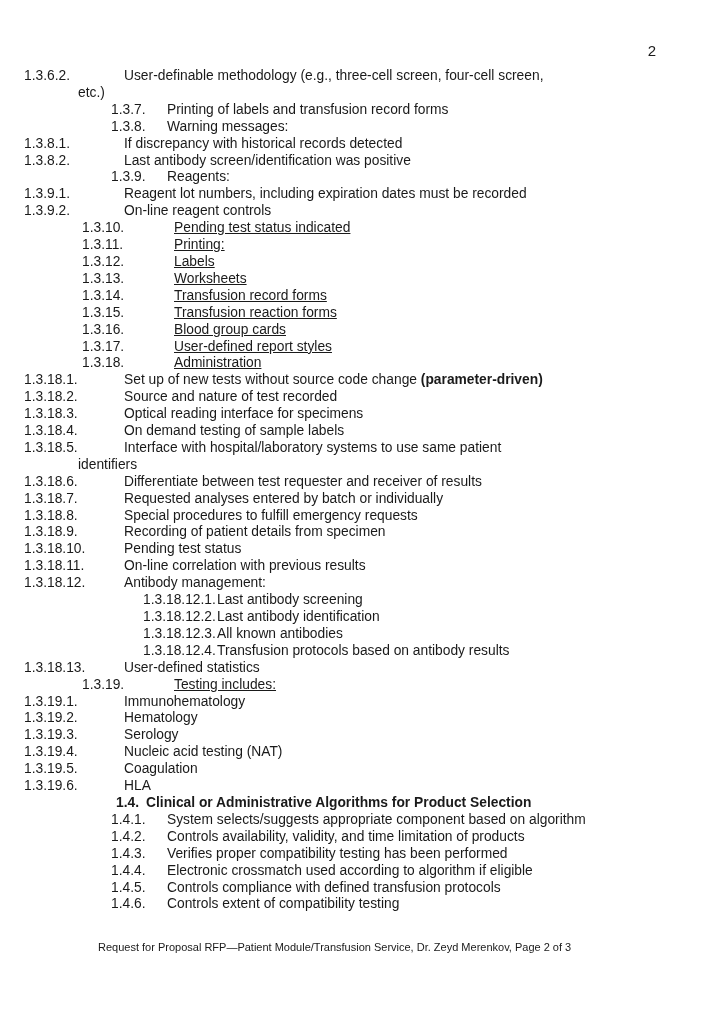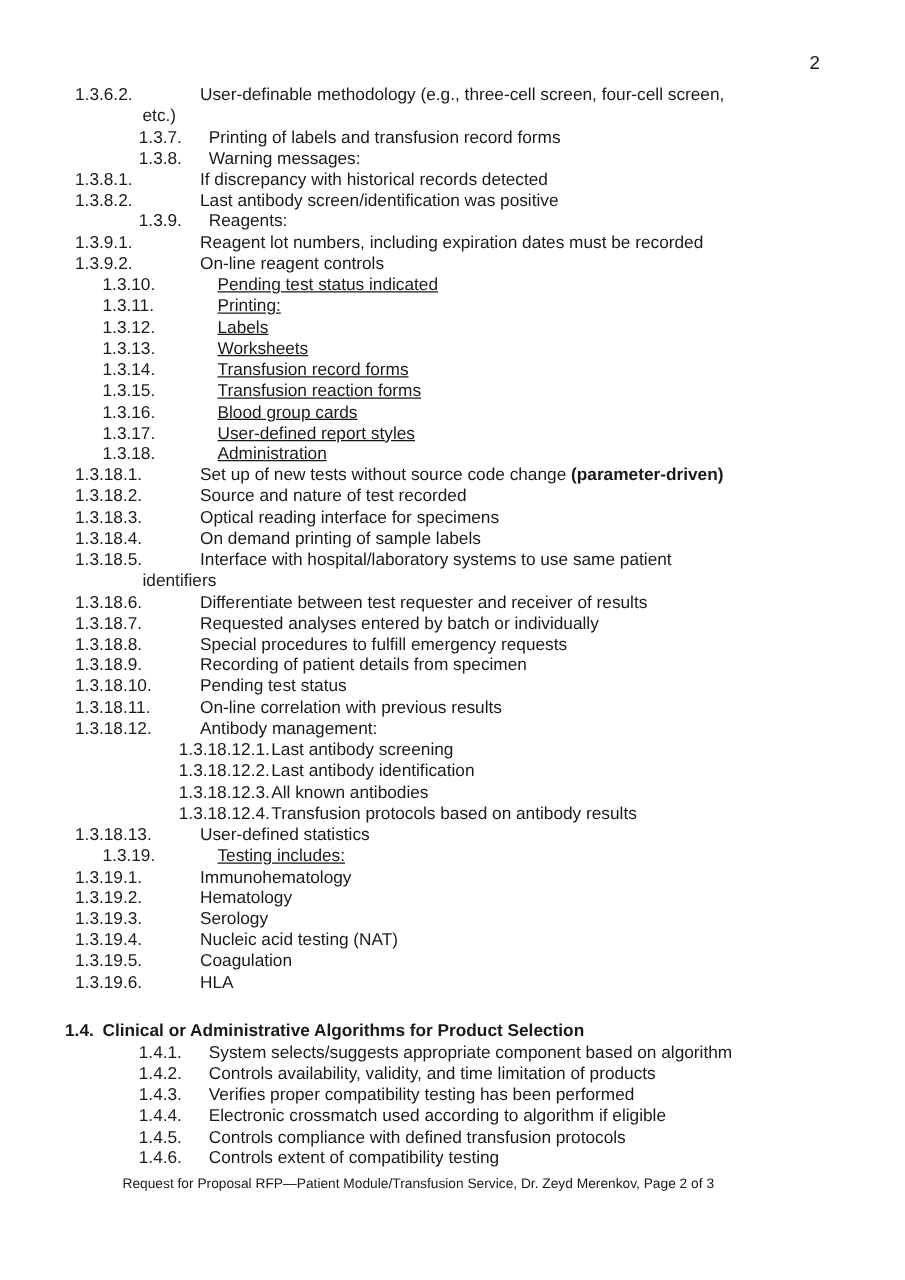--- a/index.html
+++ b/index.html
@@ -18,27 +18,27 @@
   .page-number {
     position:absolute; top:43px; right:68px;
     font-size:15px; line-height:15px;
   }
   .outline {
     position:absolute; top:68px; left:0; right:40px;
     font-size:13.8px; line-height:16.9px;
   }
   .item { white-space:normal; }
   .num { display:inline-block; }
-  .l2  { padding-left:52px;  font-weight:bold;margin-top:22px; }
+  .l2  { padding-left:116px;  font-weight:bold; }
   .l2 .num  { min-width:30px; }
   .l3  { padding-left:111px; }
   .l3 .num  { min-width:56px; }
   .l3w { padding-left:82px;text-decoration:underline; }
   .l3w .num { min-width:92px; }
-  .l4  { padding-left:114px; text-indent:-27px; }
+  .l4  { padding-left:78px; text-indent:-27px; }
   .l4 .num  { min-width:73px; }
   .l5  { padding-left:143px; }
   .l5 .num  { min-width:74px; }
   .cont { text-indent:0; }
   .bold { font-weight:bold; }
   .footer {
     position:absolute; top:941px; left:98px;
     font-size:11px; line-height:13px;
   }
 </style>
@@ -62,21 +62,21 @@
       <div class="item l3w"><span class="num">1.3.12.</span><span class="txt">Labels</span></div>
       <div class="item l3w"><span class="num">1.3.13.</span><span class="txt">Worksheets</span></div>
       <div class="item l3w"><span class="num">1.3.14.</span><span class="txt">Transfusion record forms</span></div>
       <div class="item l3w"><span class="num">1.3.15.</span><span class="txt">Transfusion reaction forms</span></div>
       <div class="item l3w"><span class="num">1.3.16.</span><span class="txt">Blood group cards</span></div>
       <div class="item l3w"><span class="num">1.3.17.</span><span class="txt">User-defined report styles</span></div>
       <div class="item l3w"><span class="num">1.3.18.</span><span class="txt">Administration</span></div>
       <div class="item l4"><span class="num">1.3.18.1.</span><span class="txt">Set up of new tests without source code change </span><span class="bold">(parameter-driven)</span></div>
       <div class="item l4"><span class="num">1.3.18.2.</span><span class="txt">Source and nature of test recorded</span></div>
       <div class="item l4"><span class="num">1.3.18.3.</span><span class="txt">Optical reading interface for specimens</span></div>
-      <div class="item l4"><span class="num">1.3.18.4.</span><span class="txt">On demand printing of sample labels</span></div>
+      <div class="item l4"><span class="num">1.3.18.4.</span><span class="txt">On demand testing of sample labels</span></div>
       <div class="item l4"><span class="num">1.3.18.5.</span><span class="txt">Interface with hospital/laboratory systems to use same patient</span><div class="cont">identifiers</div></div>
       <div class="item l4"><span class="num">1.3.18.6.</span><span class="txt">Differentiate between test requester and receiver of results</span></div>
       <div class="item l4"><span class="num">1.3.18.7.</span><span class="txt">Requested analyses entered by batch or individually</span></div>
       <div class="item l4"><span class="num">1.3.18.8.</span><span class="txt">Special procedures to fulfill emergency requests</span></div>
       <div class="item l4"><span class="num">1.3.18.9.</span><span class="txt">Recording of patient details from specimen</span></div>
       <div class="item l4"><span class="num">1.3.18.10.</span><span class="txt">Pending test status</span></div>
       <div class="item l4"><span class="num">1.3.18.11.</span><span class="txt">On-line correlation with previous results</span></div>
       <div class="item l4"><span class="num">1.3.18.12.</span><span class="txt">Antibody management:</span></div>
       <div class="item l5"><span class="num">1.3.18.12.1.</span><span class="txt">Last antibody screening</span></div>
       <div class="item l5"><span class="num">1.3.18.12.2.</span><span class="txt">Last antibody identification</span></div>

